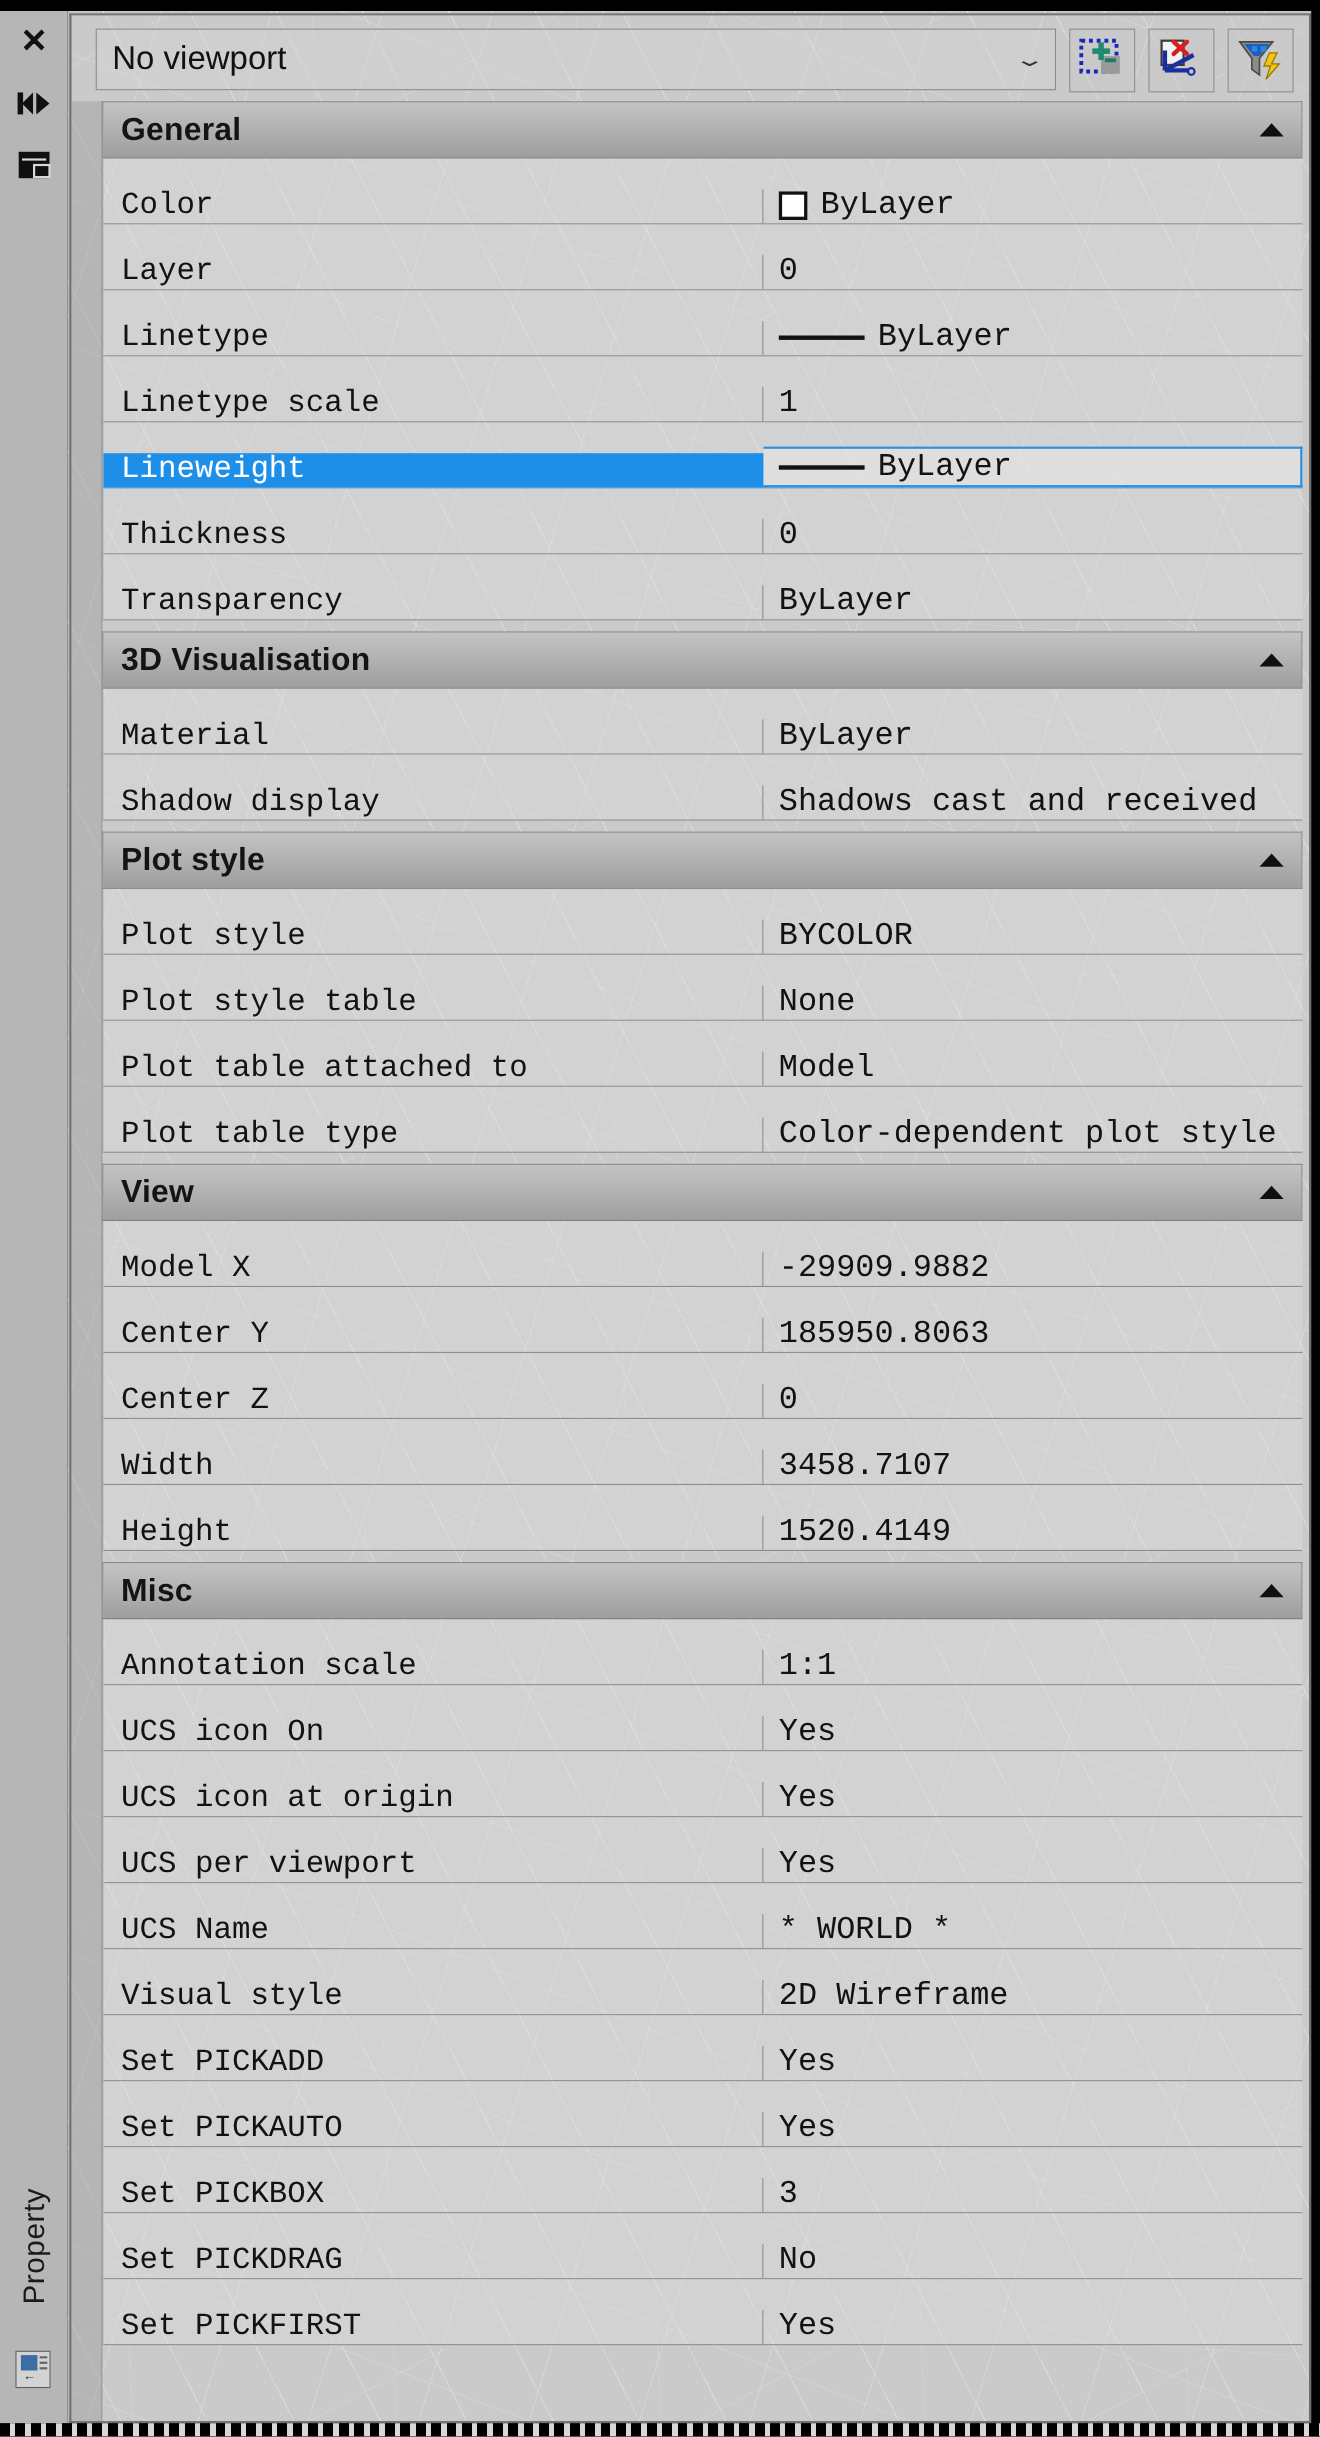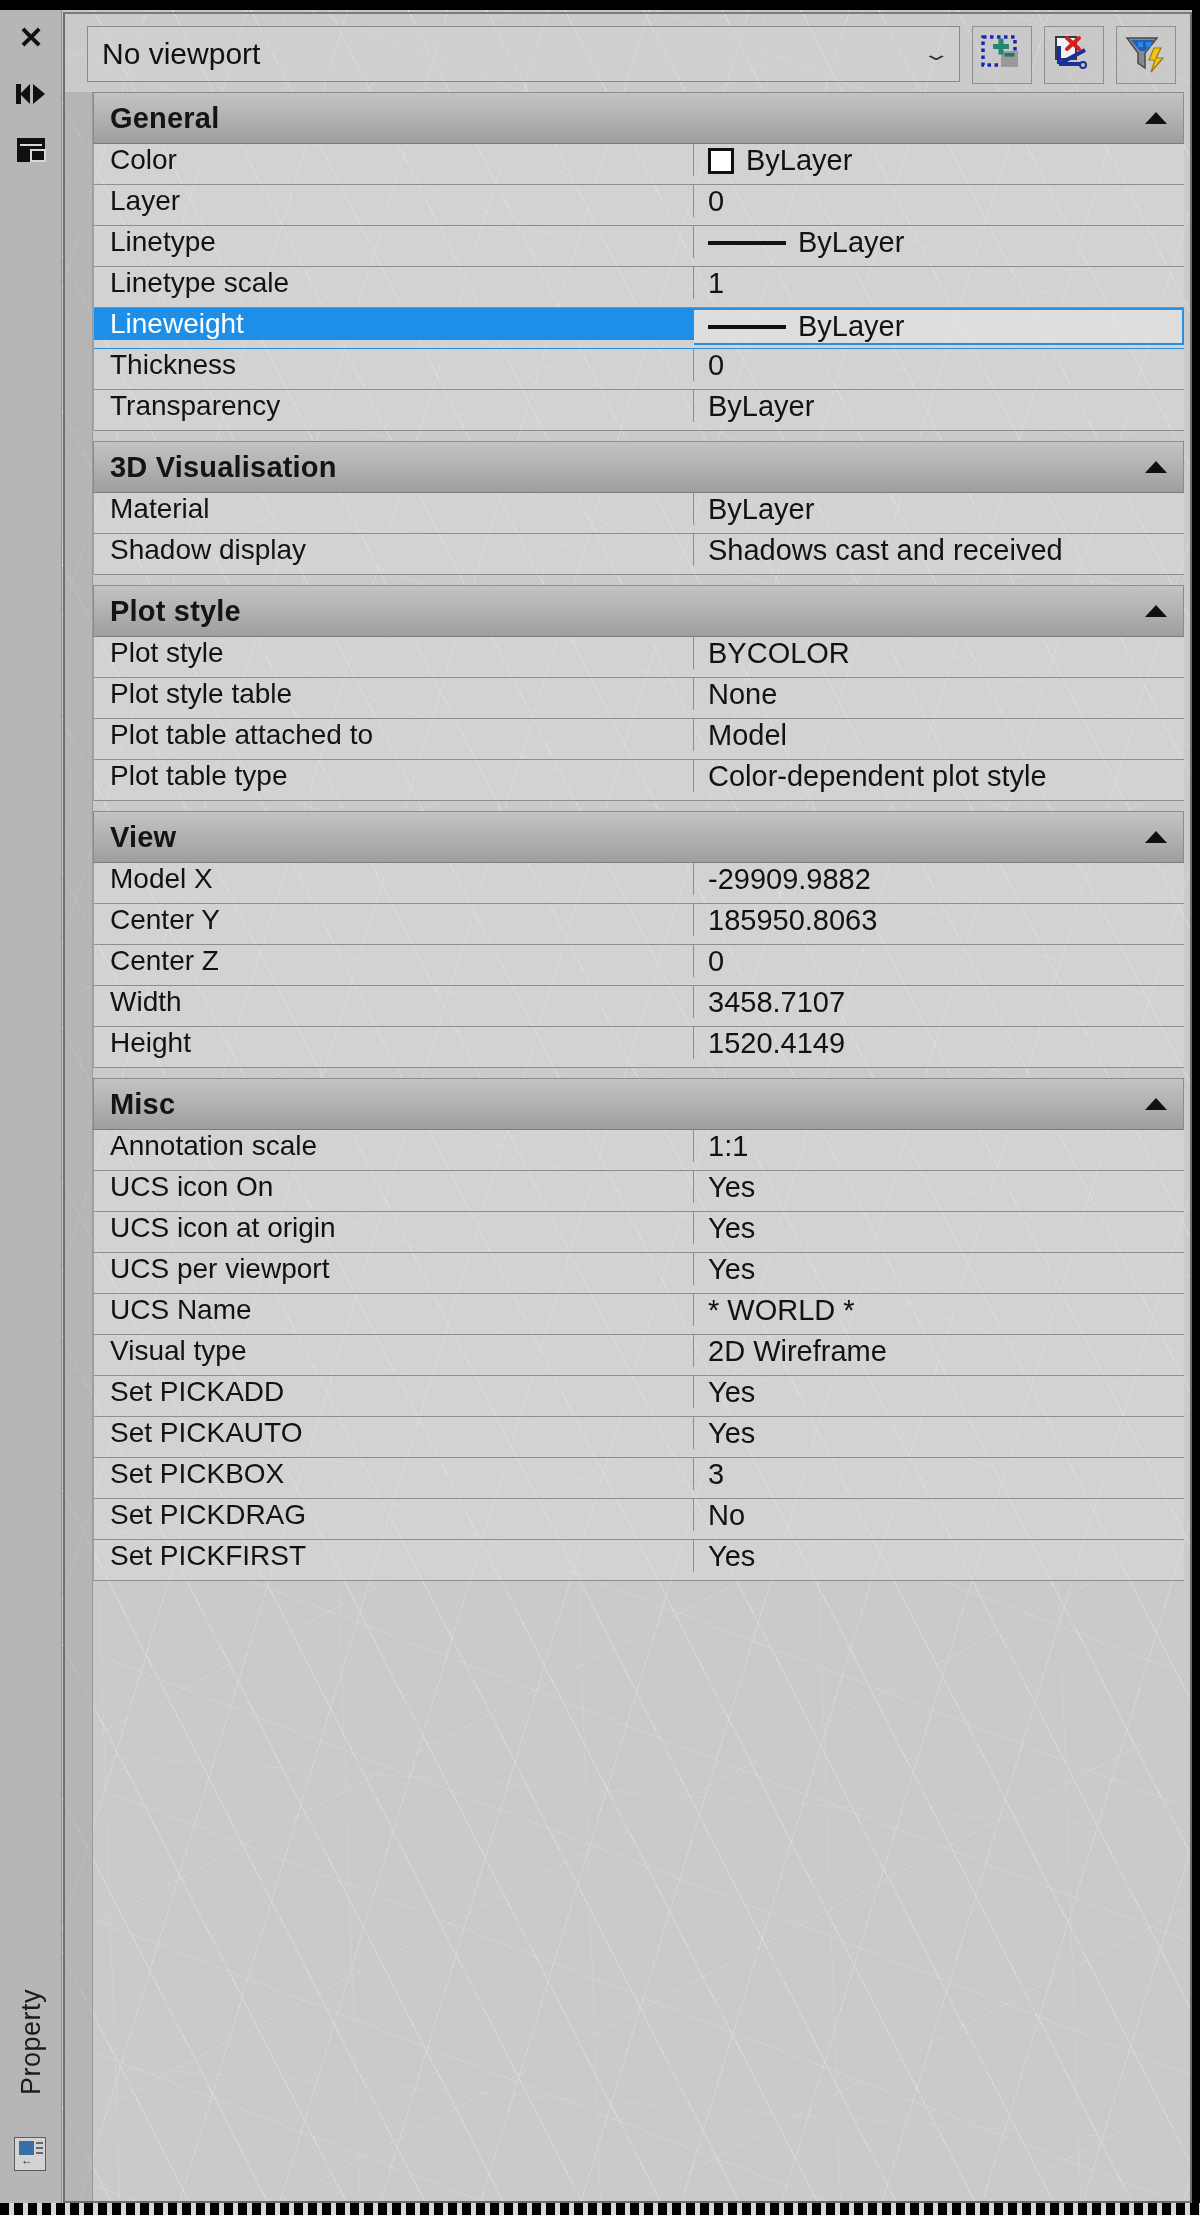--- a/index.html
+++ b/index.html
@@ -188,24 +188,25 @@
     width: 0; height: 0;
     border-left: 11px solid transparent;
     border-right: 11px solid transparent;
     border-bottom: 12px solid #101010;
   }
 
   
   .rows { border-left: 1px solid #a2a2a2; }
   .prow {
     display: flex;
-    height: 41px;
-    align-items: flex-start;
+    height: 60px;
+    align-items: flex-end;
     background: rgba(224,224,224,0.38);
     border-bottom: 1px solid #8e8e8e;
+    font-family: Liberation Mono, monospace;
   }
   .prow:last-child { border-bottom: 1px solid #8e8e8e; }
 
   .pname {
     width: 600px;
     flex: none;
     display: flex;
     align-items: center;
     padding-left: 16px;
     font-size: 28px;
@@ -512,21 +513,21 @@
                   <span>Yes</span>
                 </div>
               </div>
               <div class="prow">
                 <div class="pname">UCS Name</div>
                 <div class="pval">
                   <span>* WORLD *</span>
                 </div>
               </div>
               <div class="prow">
-                <div class="pname">Visual type</div>
+                <div class="pname">Visual style</div>
                 <div class="pval">
                   <span>2D Wireframe</span>
                 </div>
               </div>
               <div class="prow">
                 <div class="pname">Set PICKADD</div>
                 <div class="pval">
                   <span>Yes</span>
                 </div>
               </div>

